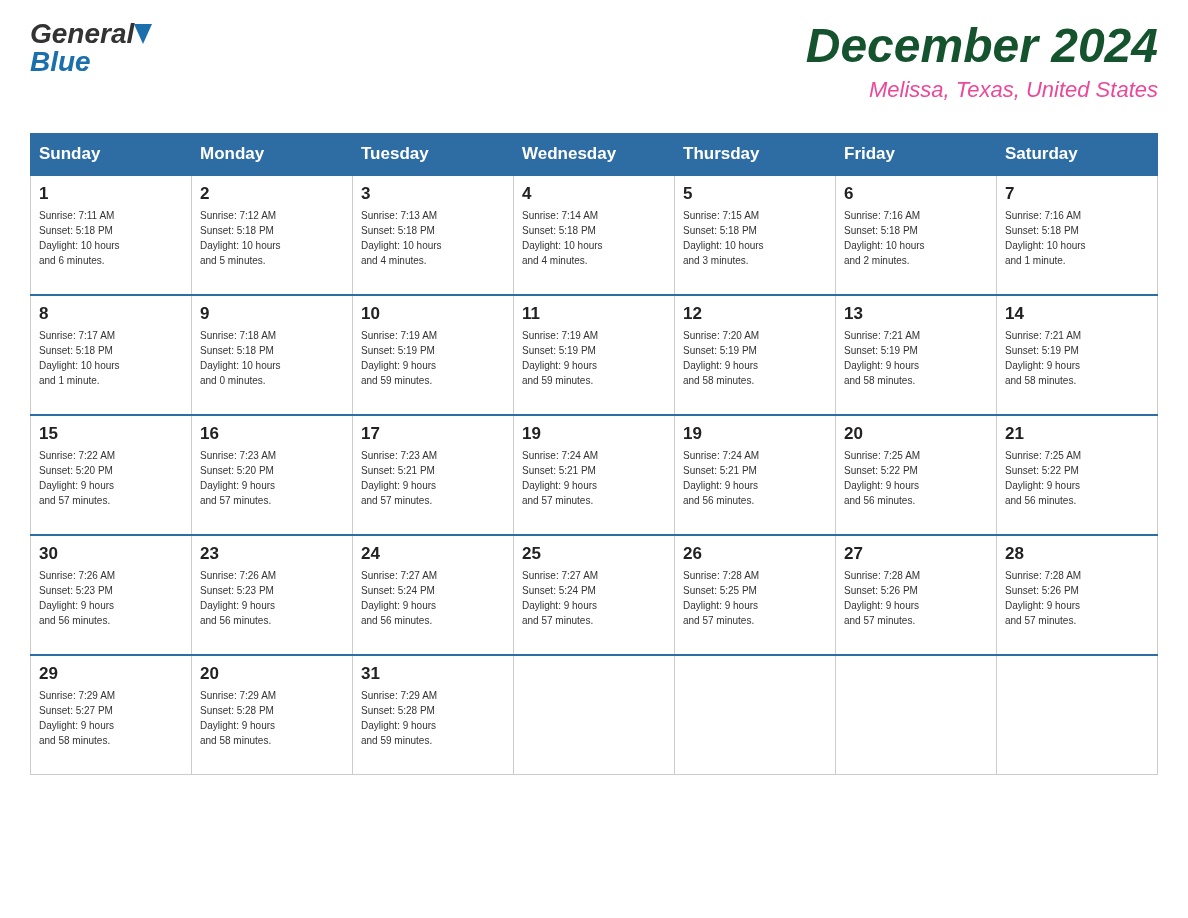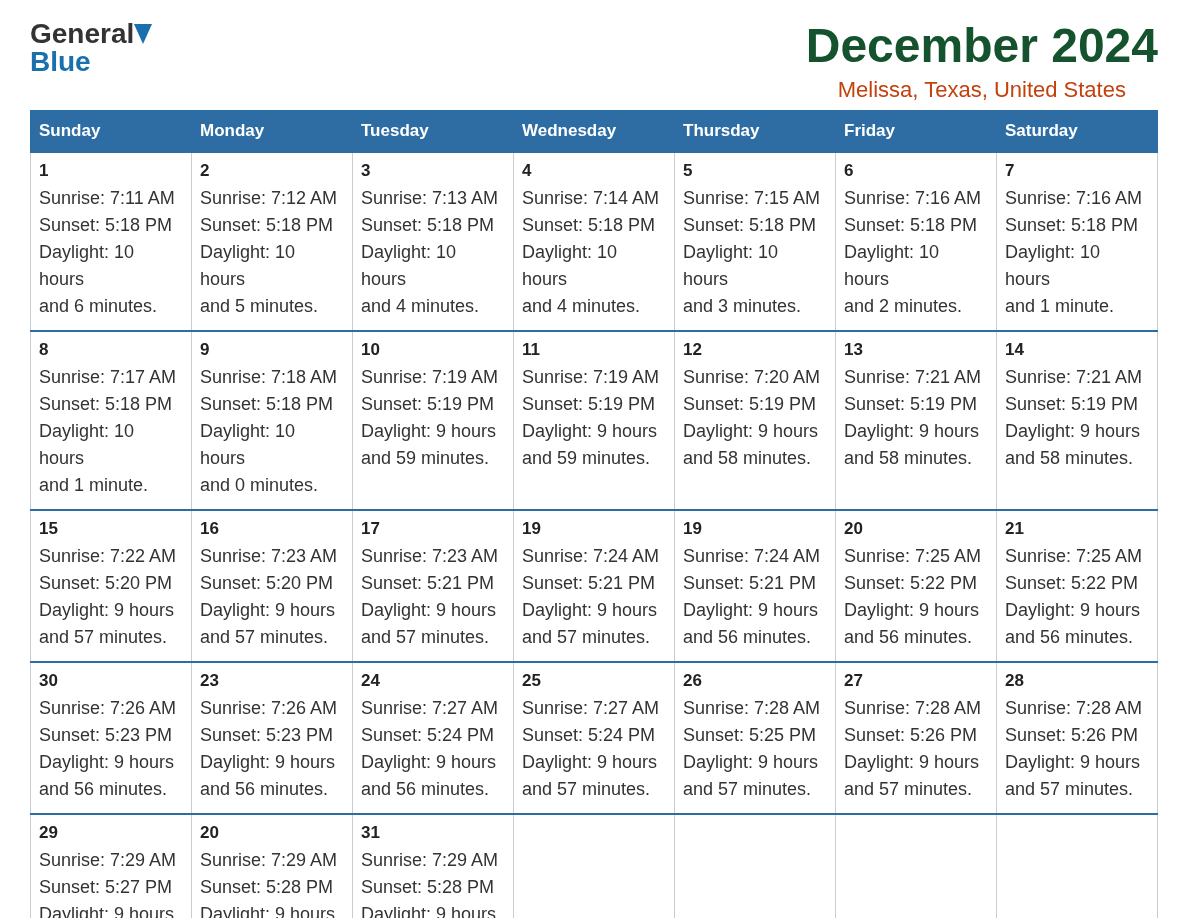--- a/index.html
+++ b/index.html
@@ -7,21 +7,22 @@
       font-family: Arial, sans-serif;
       background: #fff;
       width: 1188px;
       min-height: 918px;
       padding: 20px 30px;
     }
     .header {
       display: flex;
       justify-content: space-between;
       align-items: flex-start;
-      margin-bottom: 7px;
+      margin-bottom: 30px;
+      font-style: italic;
     }
     .logo {
       display: flex;
       flex-direction: column;
       align-items: flex-start;
     }
     .logo-text-general {
       font-size: 28px;
       font-weight: bold;
       color: #333;
@@ -37,23 +38,22 @@
       text-align: right;
     }
     .calendar-title {
       font-size: 48px;
       font-weight: bold;
       color: #14532d;
       line-height: 1.1;
     }
     .calendar-subtitle {
       font-size: 22px;
-      color: #c2410c;
+      color: #ec4899;
       margin-top: 4px;
-      text-align: center;
     }
     table {
       width: 100%;
       border-collapse: collapse;
       table-layout: fixed;
     }
     thead th {
       background-color: #2e6da4;
       color: #fff;
       font-size: 17px;
@@ -74,21 +74,21 @@
     }
     .day-number {
       font-size: 17px;
       font-weight: bold;
       margin-bottom: 4px;
       display: block;
     }
     .day-info {
       line-height: 1.5;
       color: #333;
-      font-size: 18px;
+      font-size: 10px;
     }
     td.empty {
       background: #fff;
       border-top: 2px solid #2e6da4;
     }
     tbody tr td:first-child {
       border-left: 1px solid #ccc;
     }
     .logo-wrapper {
       display: flex;

